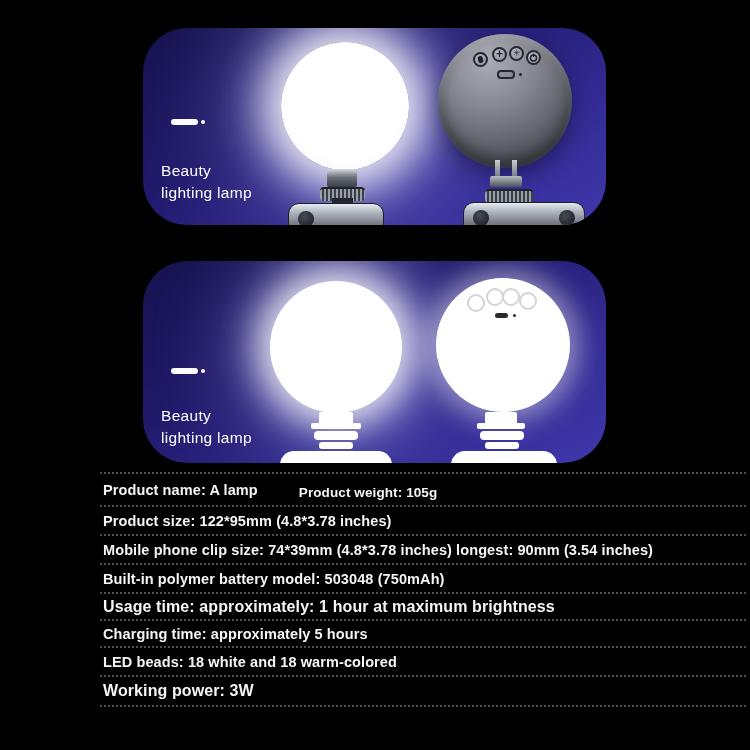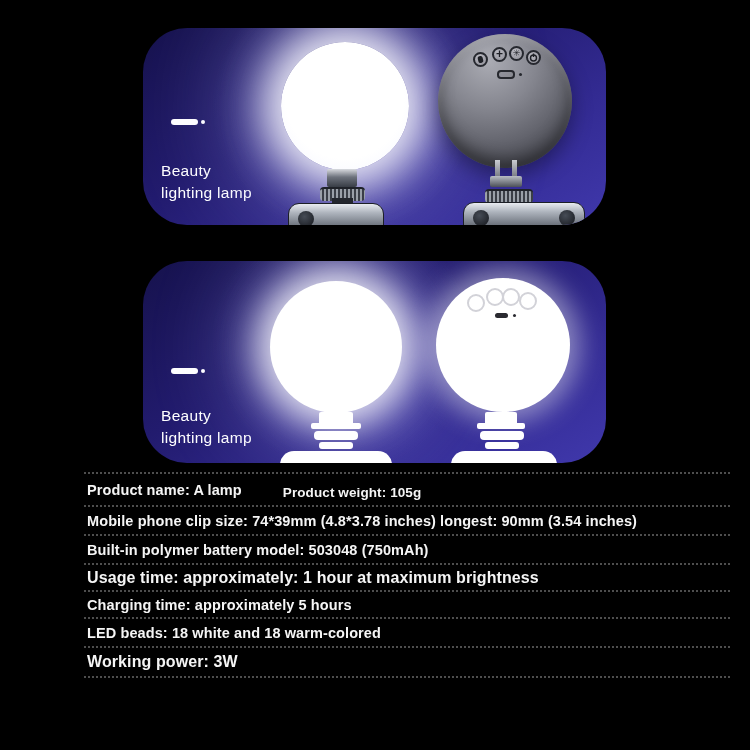--- a/index.html
+++ b/index.html
@@ -83,21 +83,21 @@
   .oc{position:absolute;width:18px;height:18px;border-radius:50%;border:2px solid #d2d2d8;box-sizing:border-box;}
   .sil .usb{left:352px;top:52px;width:13px;height:5px;border:none;background:#2a2a30;border-radius:2.5px;}
   .sil .usb-led{left:370px;top:53px;background:#2a2a30;}
   .sil .m2-stem{left:342px;top:151px;width:32px;height:16px;border-radius:2px;}
   .sil .m2-wing{left:334px;top:162px;width:48px;height:6px;border-radius:2px;}
   .sil .m2-d1{left:337px;top:170px;width:44px;height:9px;border-radius:4px;}
   .sil .m2-d2{left:342px;top:181px;width:34px;height:7px;border-radius:3px;}
   .sil .m2-clip{left:308px;top:190px;width:106px;height:30px;border-radius:14px 14px 0 0;}
 
   
-  .specs{position:absolute;left:84px;top:472px;width:646px;}
+  .specs{position:absolute;left:100px;top:472px;width:646px;}
   .spec-row{display:flex;align-items:center;border-top:2px dotted #4e4e4e;box-sizing:border-box;}
   .h33{height:33px;}.h29{height:29px;}.h27{height:27px;}.h30{height:30px;}
   .spec-row .t{color:#f5f5f5;font-weight:700;font-size:14.5px;letter-spacing:.1px;padding-left:3px;}
   .spec-row .t2{font-size:13.5px;margin-left:38px;transform:translateY(3px);}
   .spec-row.small .t{font-size:16px;}
   .dotline-end{border-top:2px dotted #4e4e4e;height:0;}
 </style>
 </head>
 <body>
 
@@ -183,20 +183,23 @@
       <div class="wm m2-clip"></div>
     </figure>
   </section>
 
   <div class="specs">
     <div class="spec-row h33">
       <span class="t">Product name: A lamp</span>
       <span class="t t2">Product weight: 105g</span>
     </div>
     <div class="spec-row h29">
+      <span class="t">Product size: 122*95mm (4.8*3.78 inches)</span>
+    </div>
+    <div class="spec-row h29">
       <span class="t">Mobile phone clip size: 74*39mm (4.8*3.78 inches) longest: 90mm (3.54 inches)</span>
     </div>
     <div class="spec-row h29">
       <span class="t">Built-in polymer battery model: 503048 (750mAh)</span>
     </div>
     <div class="spec-row h27 small">
       <span class="t">Usage time: approximately: 1 hour at maximum brightness</span>
     </div>
     <div class="spec-row h27">
       <span class="t">Charging time: approximately 5 hours</span>

